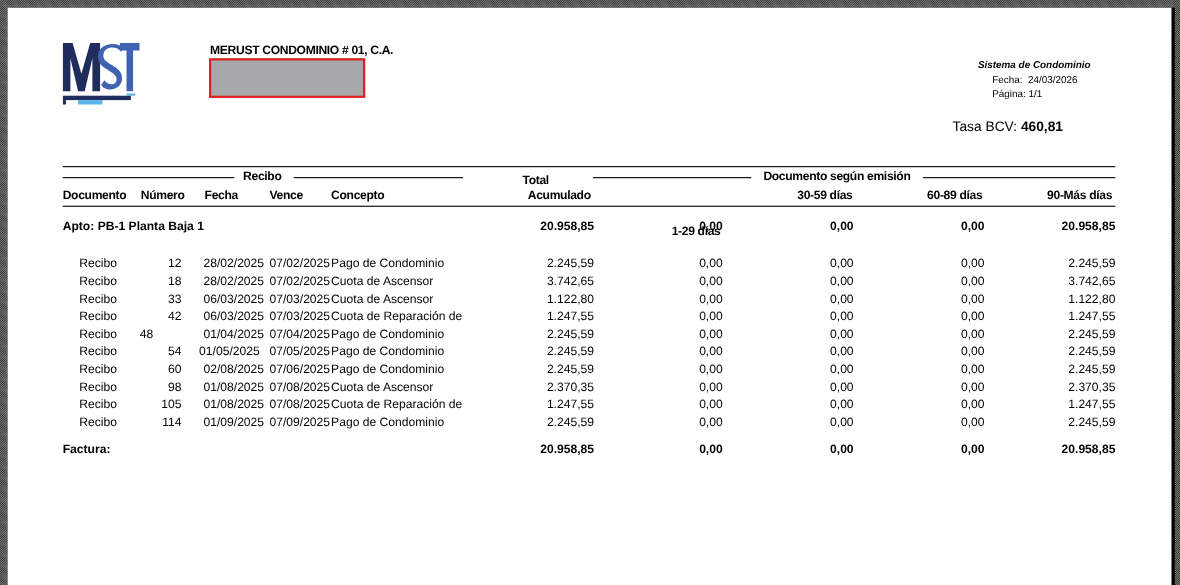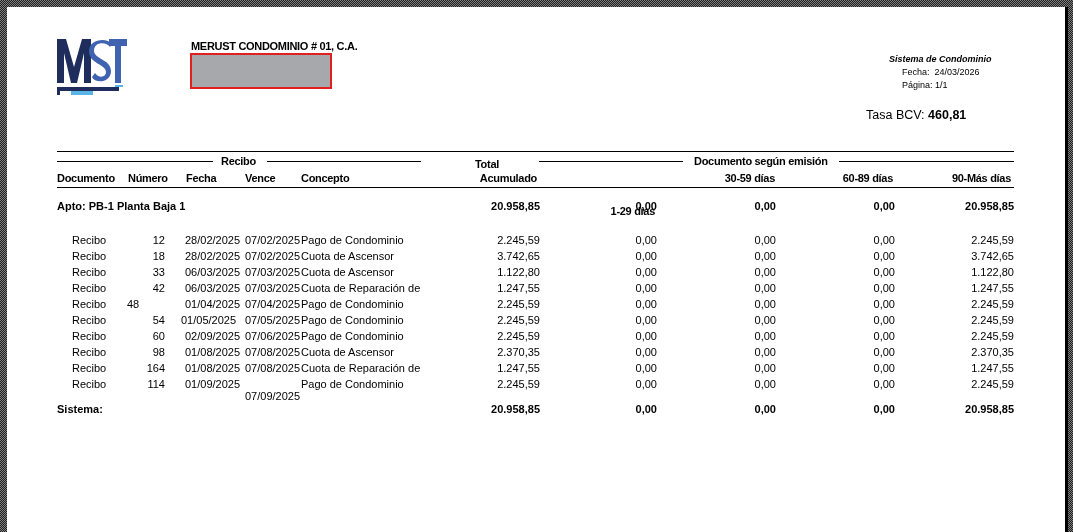--- a/index.html
+++ b/index.html
@@ -168,21 +168,21 @@
         <span style="left:294px;">Pago de Condominio</span>
         <span style="left:430px; width:103px; text-align:right;">2.245,59</span>
         <span style="left:560px; width:90px; text-align:right;">0,00</span>
         <span style="left:680px; width:89px; text-align:right;">0,00</span>
         <span style="left:798px; width:90px; text-align:right;">0,00</span>
         <span style="left:900px; width:107px; text-align:right;">2.245,59</span>
       </div>
       <div class="row" style="top: 323px;">
         <span style="left:65px;">Recibo</span>
         <span style="left:120px; width:38px; text-align:right;">60</span>
-        <span style="left:178px;">02/09/2025</span>
+        <span style="left:178px;">02/08/2025</span>
         <span style="left:238px;">07/06/2025</span>
         <span style="left:294px;">Pago de Condominio</span>
         <span style="left:430px; width:103px; text-align:right;">2.245,59</span>
         <span style="left:560px; width:90px; text-align:right;">0,00</span>
         <span style="left:680px; width:89px; text-align:right;">0,00</span>
         <span style="left:798px; width:90px; text-align:right;">0,00</span>
         <span style="left:900px; width:107px; text-align:right;">2.245,59</span>
       </div>
       <div class="row" style="top: 339px;">
         <span style="left:65px;">Recibo</span>
@@ -191,45 +191,45 @@
         <span style="left:238px;">07/08/2025</span>
         <span style="left:294px;">Cuota de Ascensor</span>
         <span style="left:430px; width:103px; text-align:right;">2.370,35</span>
         <span style="left:560px; width:90px; text-align:right;">0,00</span>
         <span style="left:680px; width:89px; text-align:right;">0,00</span>
         <span style="left:798px; width:90px; text-align:right;">0,00</span>
         <span style="left:900px; width:107px; text-align:right;">2.370,35</span>
       </div>
       <div class="row" style="top: 355px;">
         <span style="left:65px;">Recibo</span>
-        <span style="left:120px; width:38px; text-align:right;">164</span>
+        <span style="left:120px; width:38px; text-align:right;">105</span>
         <span style="left:178px;">01/08/2025</span>
         <span style="left:238px;">07/08/2025</span>
         <span style="left:294px;">Cuota de Reparación de</span>
         <span style="left:430px; width:103px; text-align:right;">1.247,55</span>
         <span style="left:560px; width:90px; text-align:right;">0,00</span>
         <span style="left:680px; width:89px; text-align:right;">0,00</span>
         <span style="left:798px; width:90px; text-align:right;">0,00</span>
         <span style="left:900px; width:107px; text-align:right;">1.247,55</span>
       </div>
       <div class="row" style="top: 371px;">
         <span style="left:65px;">Recibo</span>
         <span style="left:120px; width:38px; text-align:right;">114</span>
         <span style="left:178px;">01/09/2025</span>
-        <span style="left:238px;margin-top:12px;">07/09/2025</span>
+        <span style="left:238px;">07/09/2025</span>
         <span style="left:294px;">Pago de Condominio</span>
         <span style="left:430px; width:103px; text-align:right;">2.245,59</span>
         <span style="left:560px; width:90px; text-align:right;">0,00</span>
         <span style="left:680px; width:89px; text-align:right;">0,00</span>
         <span style="left:798px; width:90px; text-align:right;">0,00</span>
         <span style="left:900px; width:107px; text-align:right;">2.245,59</span>
       </div>
     </div>
 
   <div class="row bold" style="top:396px;">
-    <span style="left:50px;">Sistema:</span>
+    <span style="left:50px;">Factura:</span>
     <span class="r" style="left:430px; width:103px;">20.958,85</span>
     <span class="r" style="left:560px; width:90px;">0,00</span>
     <span class="r" style="left:680px; width:89px;">0,00</span>
     <span class="r" style="left:798px; width:90px;">0,00</span>
     <span class="r" style="left:900px; width:107px;">20.958,85</span>
   </div>
 </div>
 
 </body></html>

